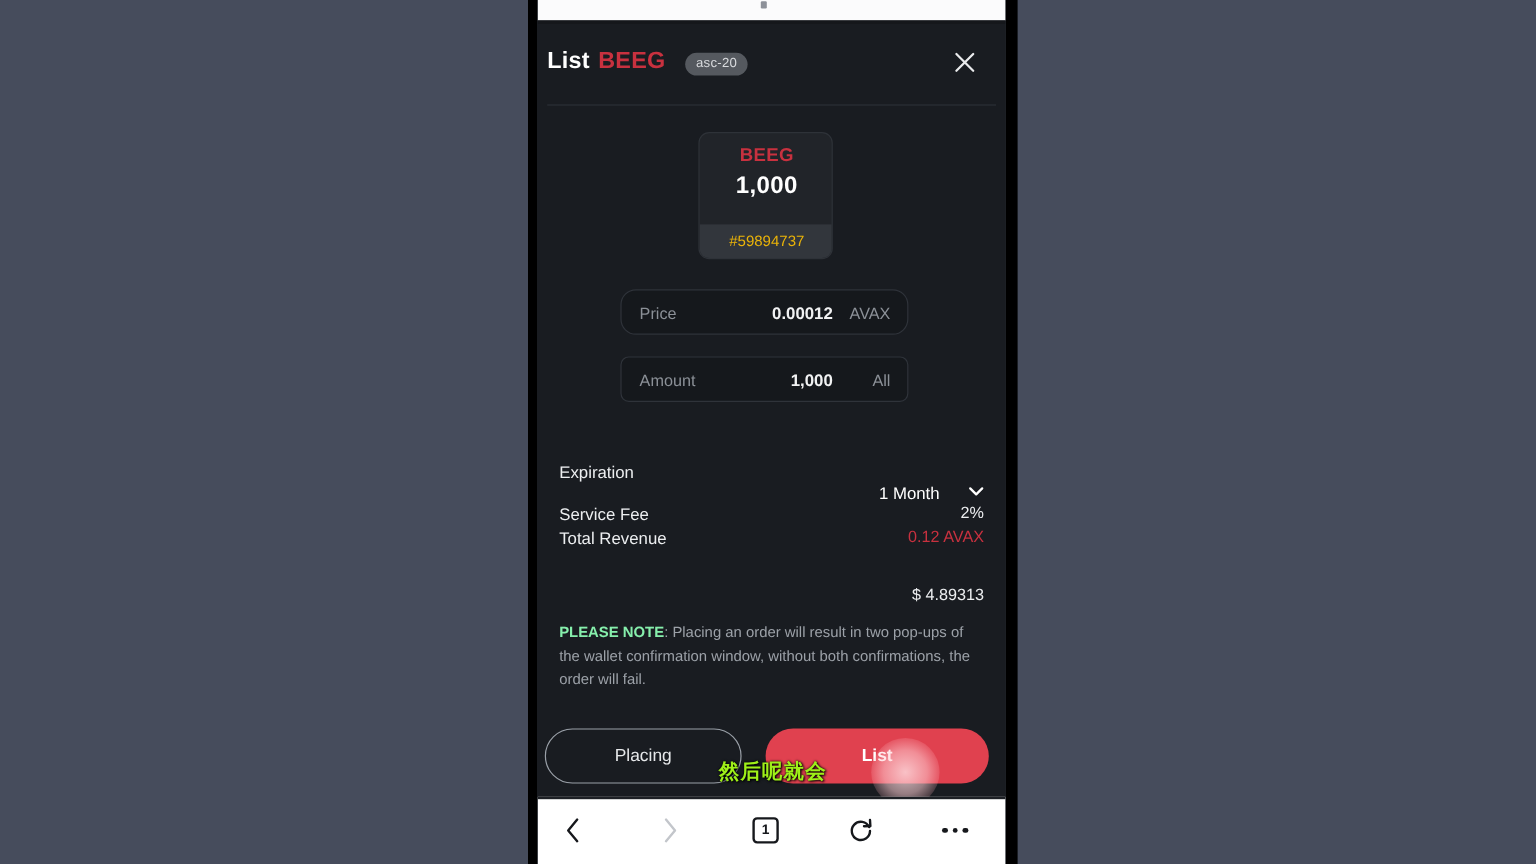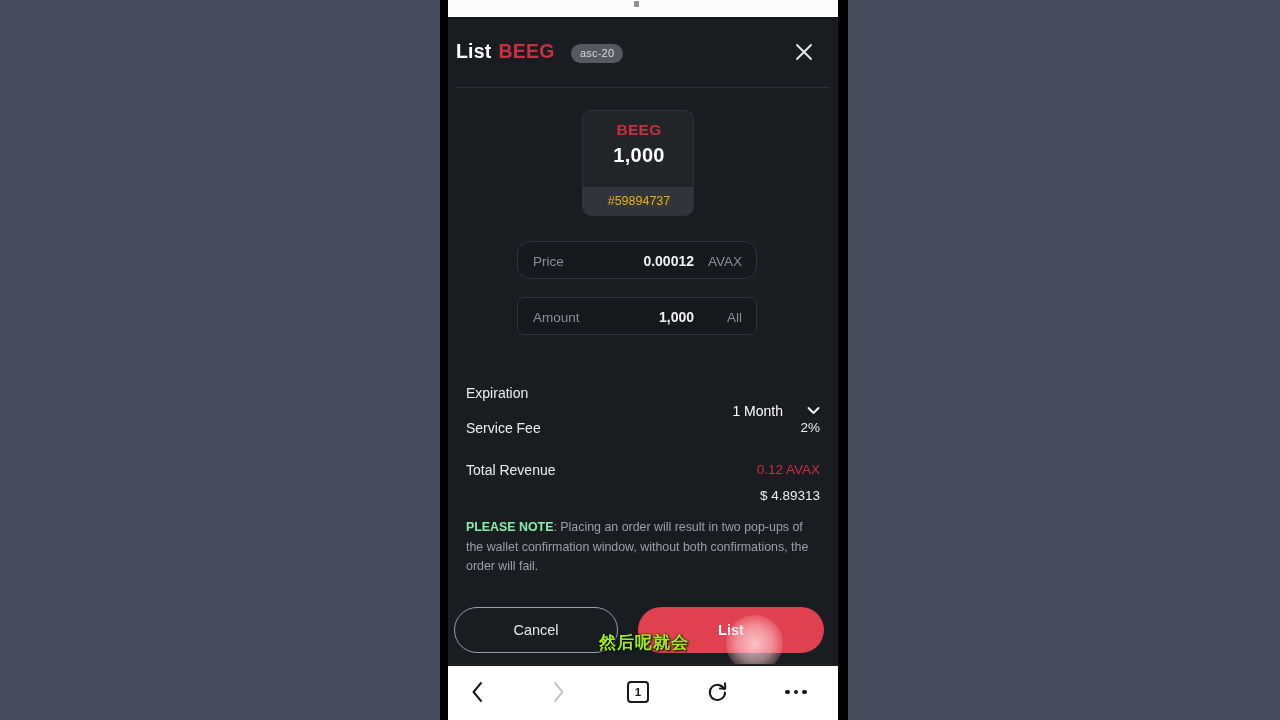--- a/index.html
+++ b/index.html
@@ -118,21 +118,21 @@
     font-size:12.5px; color:#a9adb3;
   }
   #floor-price-line .hl { color:#c8313f; font-weight:bold; }
 
   
   .detail-row {
     position:absolute; left:18px; width:354px; height:22px;
   }
   #row-expiration { top:365px; }
   #row-service-fee { top:400px; }
-  #row-total-revenue { top:442px; }
+  #row-total-revenue { top:420px; }
   .detail-label {
     position:absolute; left:0; top:0;
     font-size:14px; color:#eceef0;
   }
   .detail-value {
     position:absolute; right:0; top:0;
     font-size:13.5px; color:#eceef0;
   }
   #expiration-value-wrap {
     position:absolute; right:0; top:16px; display:flex; align-items:flex-end;
@@ -280,21 +280,21 @@
         <span class="detail-label">Total Revenue</span>
         <span class="detail-value" id="total-revenue-value">0.12 AVAX</span>
       </div>
 
       <div id="usd-value-row">$ 4.89313</div>
 
       <div id="please-note">
         <b>PLEASE NOTE</b><span>: Placing an order will result in two pop-ups of the wallet confirmation window, without both confirmations, the order will fail.</span>
       </div>
 
-      <div id="cancel-button">Cancel</div>
+      <div id="cancel-button">Placing</div>
       <div id="list-button">List</div>
       <div id="tap-indicator"></div>
 
       <div id="subtitle-overlay">然后呢就会</div>
 
     </div>
 
     <div id="browser-nav">
       <div id="browser-nav-topline"></div>
 

